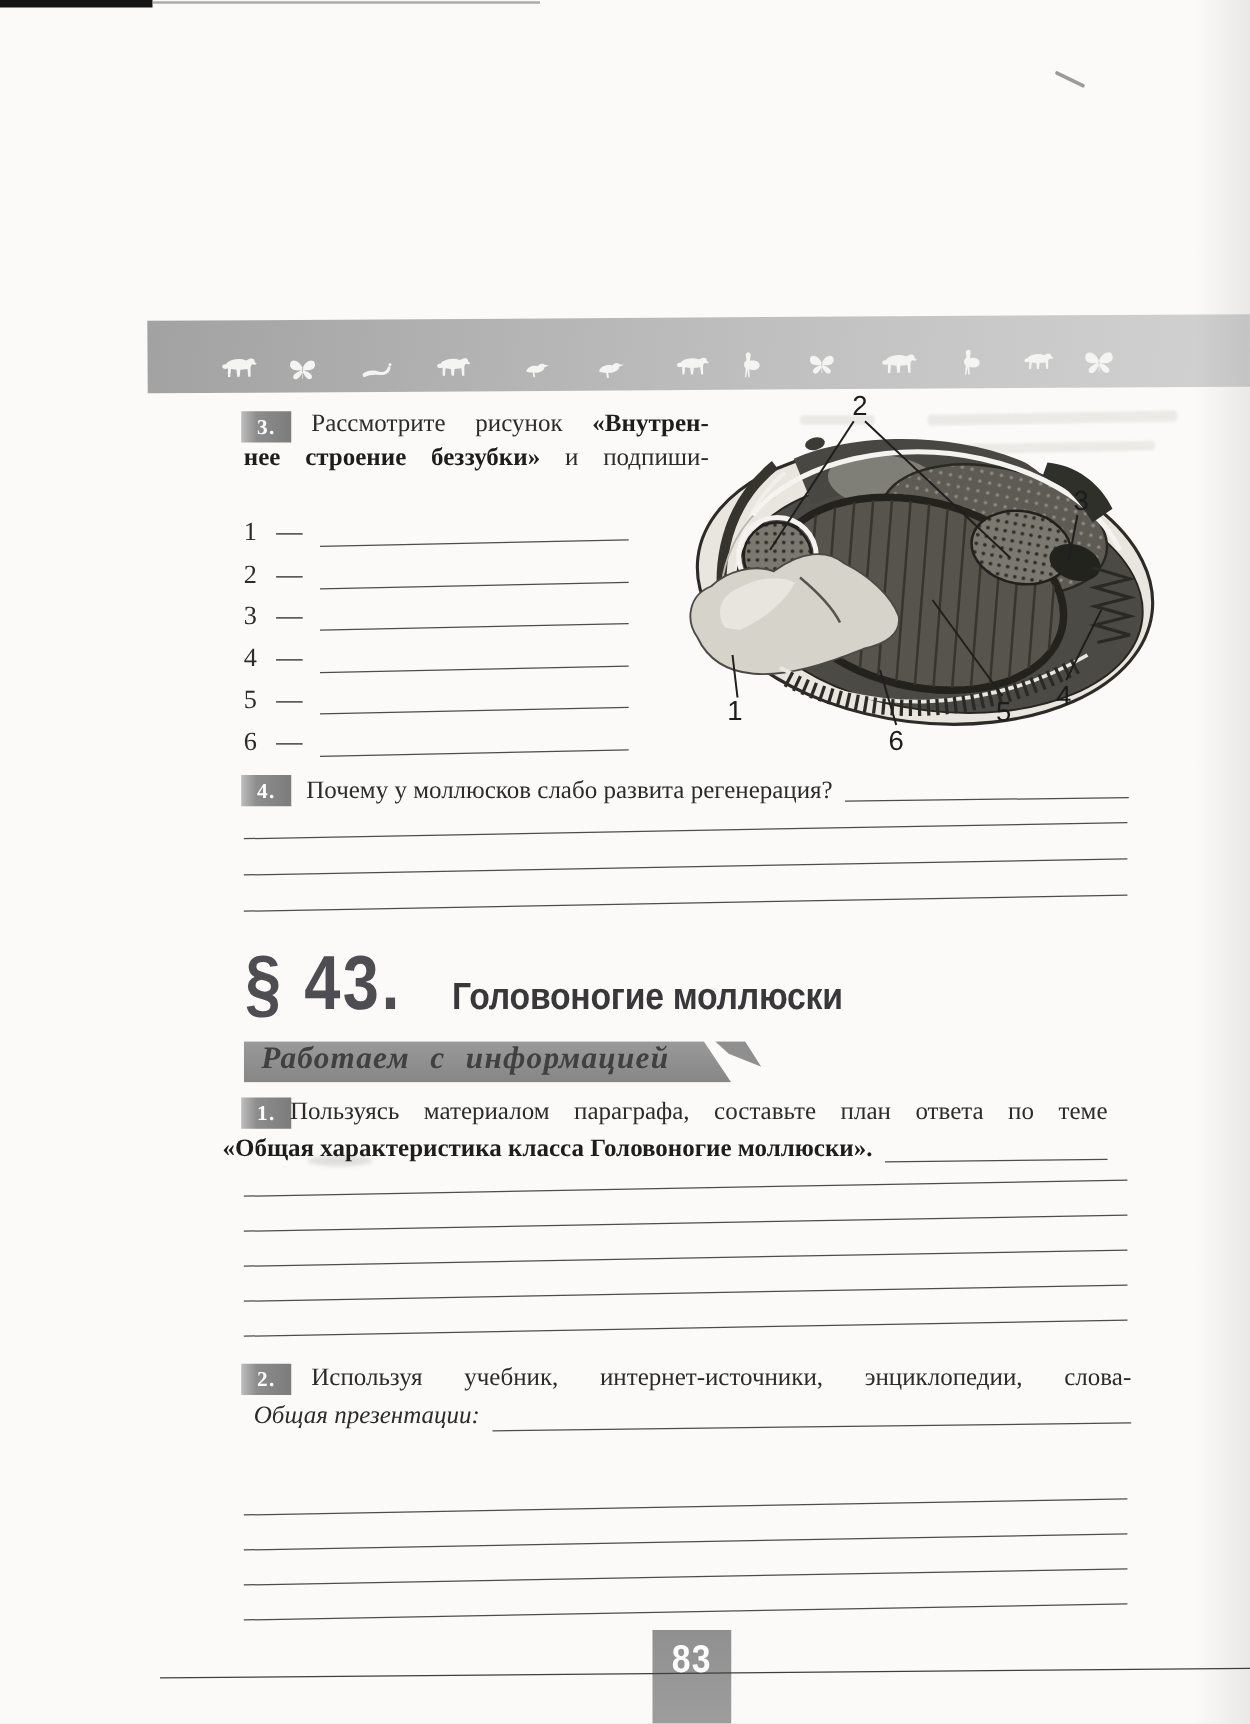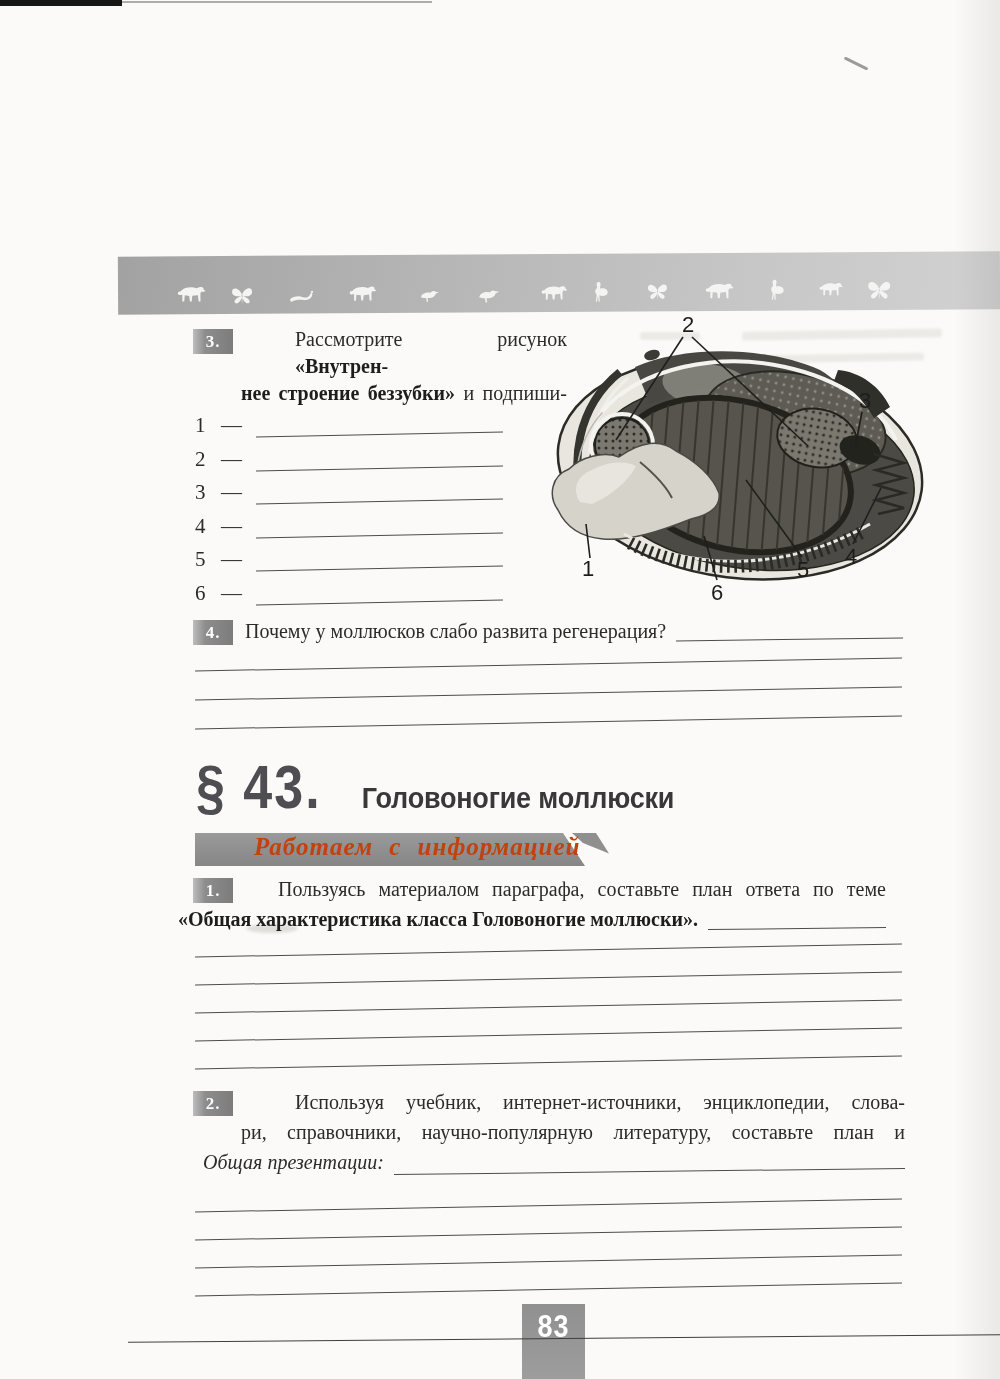--- a/index.html
+++ b/index.html
@@ -16,21 +16,21 @@
   
   .band{left:118px;top:254px;width:882px;height:58px;transform:rotate(-0.35deg);
         background:linear-gradient(97deg,#a2a2a2 0%,#b5b5b5 35%,#c6c6c6 70%,#d2d2d2 100%);}
   
   .badge{width:40px;height:25px;background:linear-gradient(90deg,#bdbdbd,#8d8d8d 30%,#7c7c7c);
          color:#fdfdfd;font:bold 17px/25px "Liberation Serif",serif;text-align:center;letter-spacing:1px;flex:0 0 40px;}
   
   .para{font-size:20px;color:#2b2b29;}
   .line27{line-height:27px;}
   .line30{line-height:30px;}
-  .jl{text-align:justify;text-align-last:justify;margin-left:46px;}
+  .jl{text-align:justify;text-align-last:justify;}
   b{color:#1d1d1b;}
   .rule{position:absolute;left:195px;width:707px;border-top:1.5px solid #4c4c49;transform:rotate(-1.05deg);}
   .flexrow{display:flex;align-items:baseline;}
   .fill-line{flex:1;border-top:1.5px solid #4c4c49;align-self:flex-end;margin-bottom:5px;transform:rotate(-0.7deg);}
   
   .num-row{position:absolute;left:195px;width:308px;height:26px;display:flex;align-items:baseline;font-size:21px;}
   .num-row .n{width:18px;}
   .num-row .d{margin:0 6px 0 8px;}
   .num-row .ln{flex:1;border-top:1.4px solid #4c4c49;align-self:flex-end;margin-bottom:4px;margin-left:8px;transform:rotate(-1.2deg);}
   
@@ -40,21 +40,21 @@
   .sec-title{display:inline-block;font-weight:bold;font-size:27px;color:#38383a;margin-left:40px;letter-spacing:-0.2px;
             transform:scaleY(1.12);transform-origin:0 78%;}
   
   .banner{left:195px;top:833px;width:420px;height:33px;}
   .banner-main{position:absolute;left:0;top:0;width:392px;height:33px;
       background:linear-gradient(180deg,#9a9a9a,#868686);
       clip-path:polygon(0 0,368px 0,390px 100%,0 100%);}
   .banner-tip{position:absolute;left:0;top:0;width:420px;height:33px;background:#8f8f8f;
       clip-path:polygon(377px 0,401px 0,414px 62%,388px 30%);}
   .banner-text{position:absolute;left:14px;top:0;line-height:32px;font:bold italic 25px "Liberation Serif",serif;
-      color:#c2410c;letter-spacing:1px;word-spacing:9px;margin-left:45px;}
+      color:#404040;letter-spacing:1px;word-spacing:9px;}
   
   .bottom-rule{left:128px;top:1338px;width:872px;border-top:1.6px solid #3e3e3c;transform:rotate(-0.5deg);z-index:2;}
   .page-tab{left:522px;top:1304px;width:63px;height:75px;background:linear-gradient(180deg,#909090,#9d9d9d);z-index:1;}
   .page-num{left:522px;top:1312px;width:63px;text-align:center;font:bold 27px "Liberation Sans",sans-serif;
       color:#fefefe;letter-spacing:1px;z-index:3;transform:scaleY(1.15);}
   svg text{font-family:"Liberation Sans",sans-serif;}
 </style>
 </head>
 <body>
 
@@ -259,23 +259,20 @@
   <div class="rule" style="top:978px;"></div>
   <div class="rule" style="top:1006px;"></div>
   <div class="rule" style="top:1034px;"></div>
   <div class="rule" style="top:1062px;"></div>
 
   <div class="abs badge" style="left:193px;top:1091px;">2.</div>
   <div class="abs para line30" style="left:195px;top:1087px;width:710px;">
     <div class="jl" style="padding-left:54px;">
       <span>Используя учебник, интернет-источники, энциклопедии, слова-</span>
     </div>
-    <div class="jl">
-      <span>ри, справочники, научно-популярную литературу, составьте план и</span>
-    </div>
     <div class="flexrow">
       <i style="white-space:nowrap;margin-left:8px;">Общая презентации:</i>
       <div class="fill-line" style="margin-left:10px;"></div>
     </div>
   </div>
   <div class="rule" style="top:1205px;"></div>
   <div class="rule" style="top:1233px;"></div>
   <div class="rule" style="top:1261px;"></div>
   <div class="rule" style="top:1289px;"></div>
 

